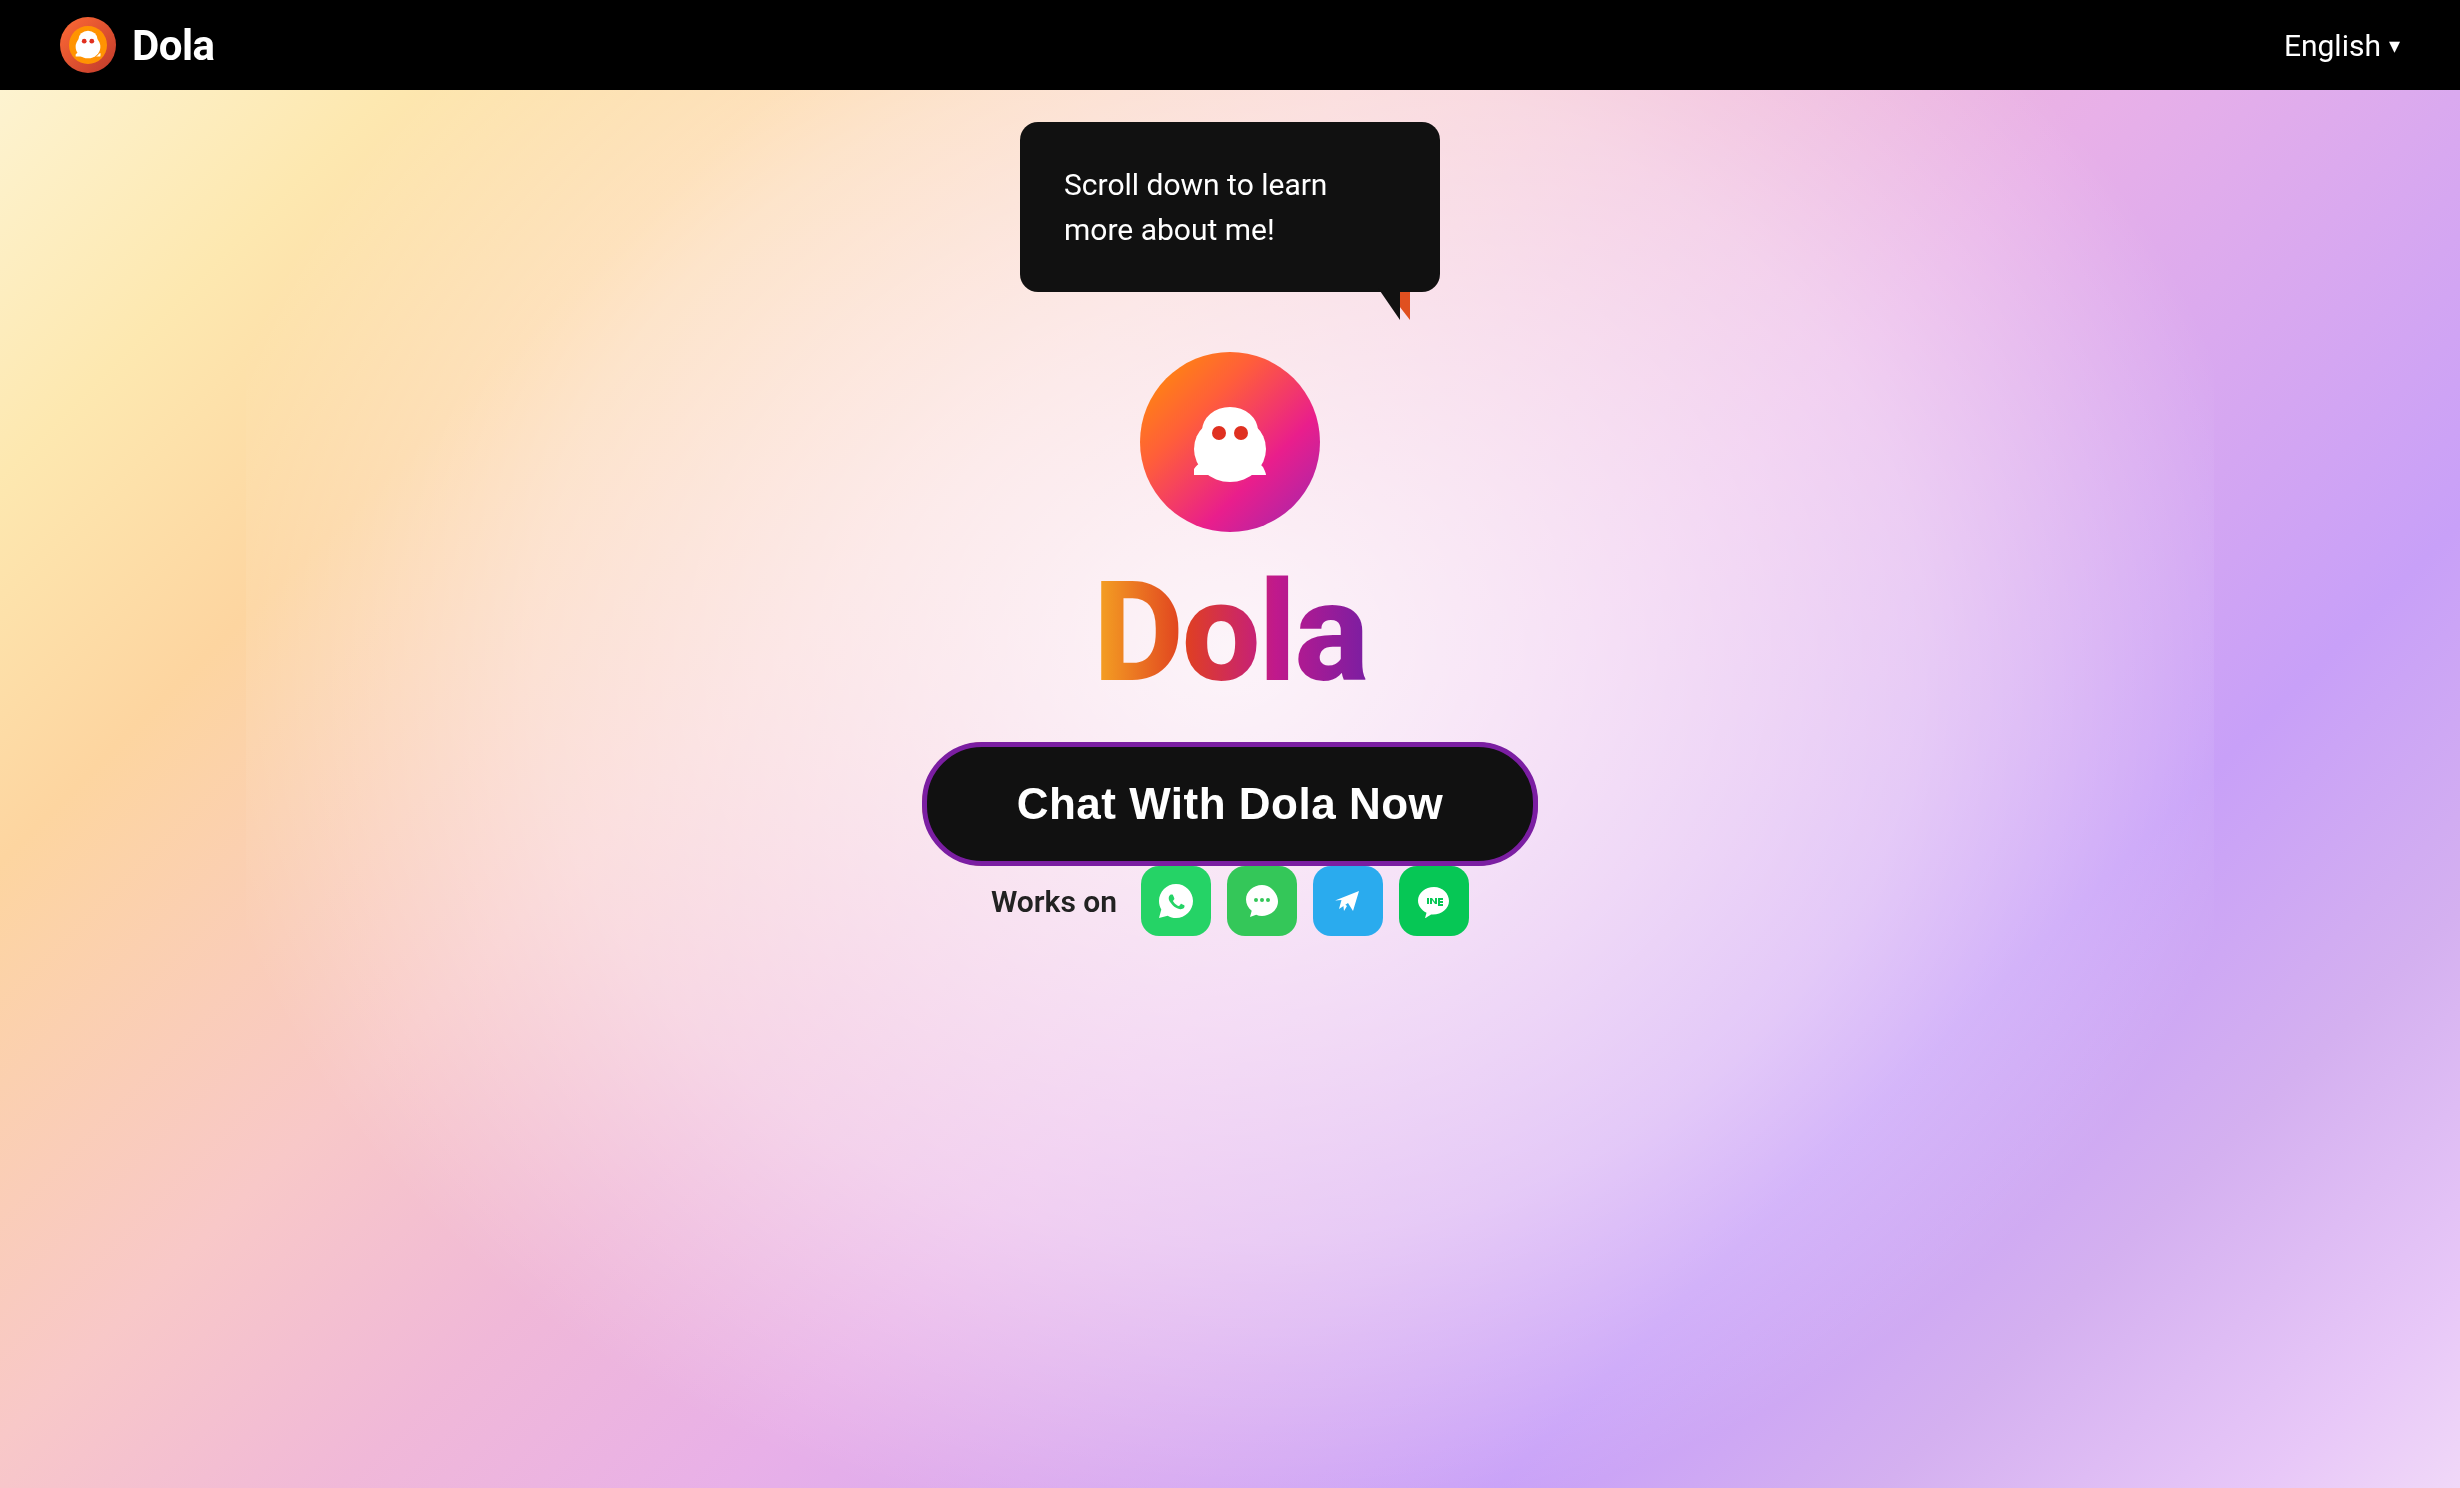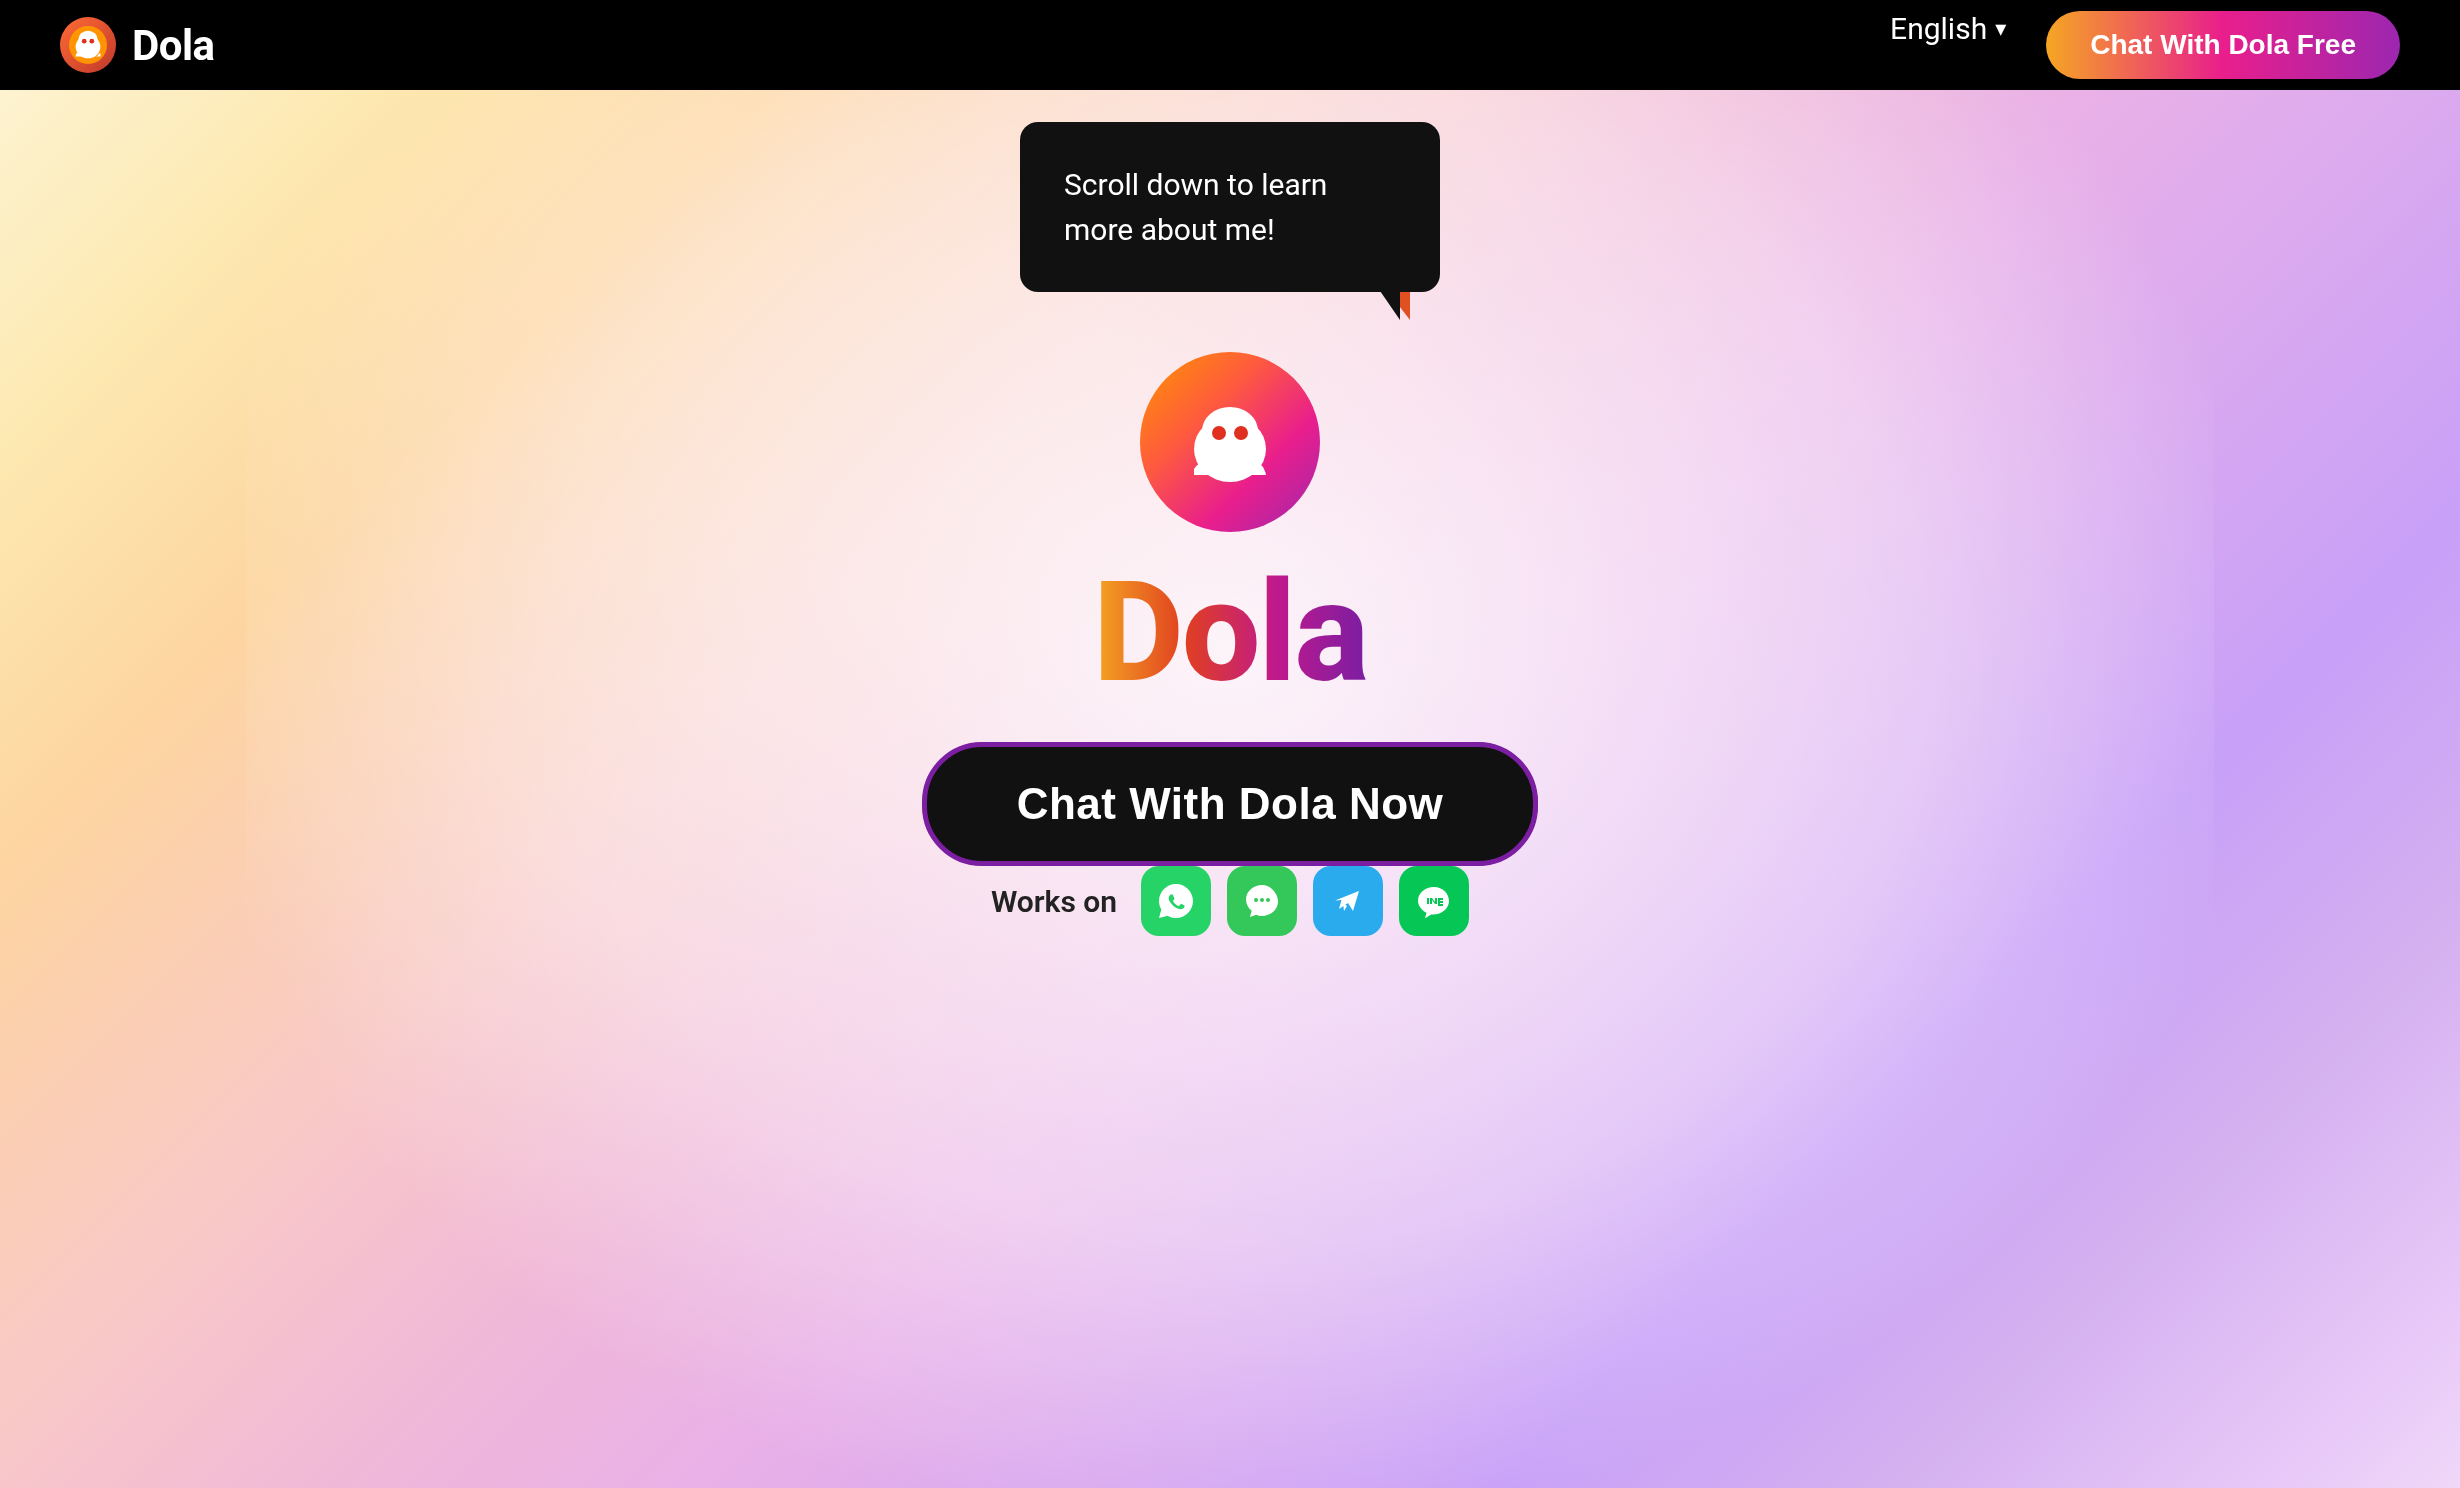--- a/index.html
+++ b/index.html
@@ -333,21 +333,20 @@
         </defs>
       </svg>
     </div>
     <span class="logo-text">Dola</span>
   </div>
   <div class="navbar-right">
     <div class="language-selector">
       <span>English</span>
       <span class="chevron">▾</span>
     </div>
-    <button class="chat-btn-nav">Chat With Dola Free</button>
   </div>
 </nav>
 
 <section class="hero">
 
   <div class="bubbles-row">
     <div class="speech-bubble left">
       <span>Scroll down to learn more about me!</span>
     </div>
   </div>

